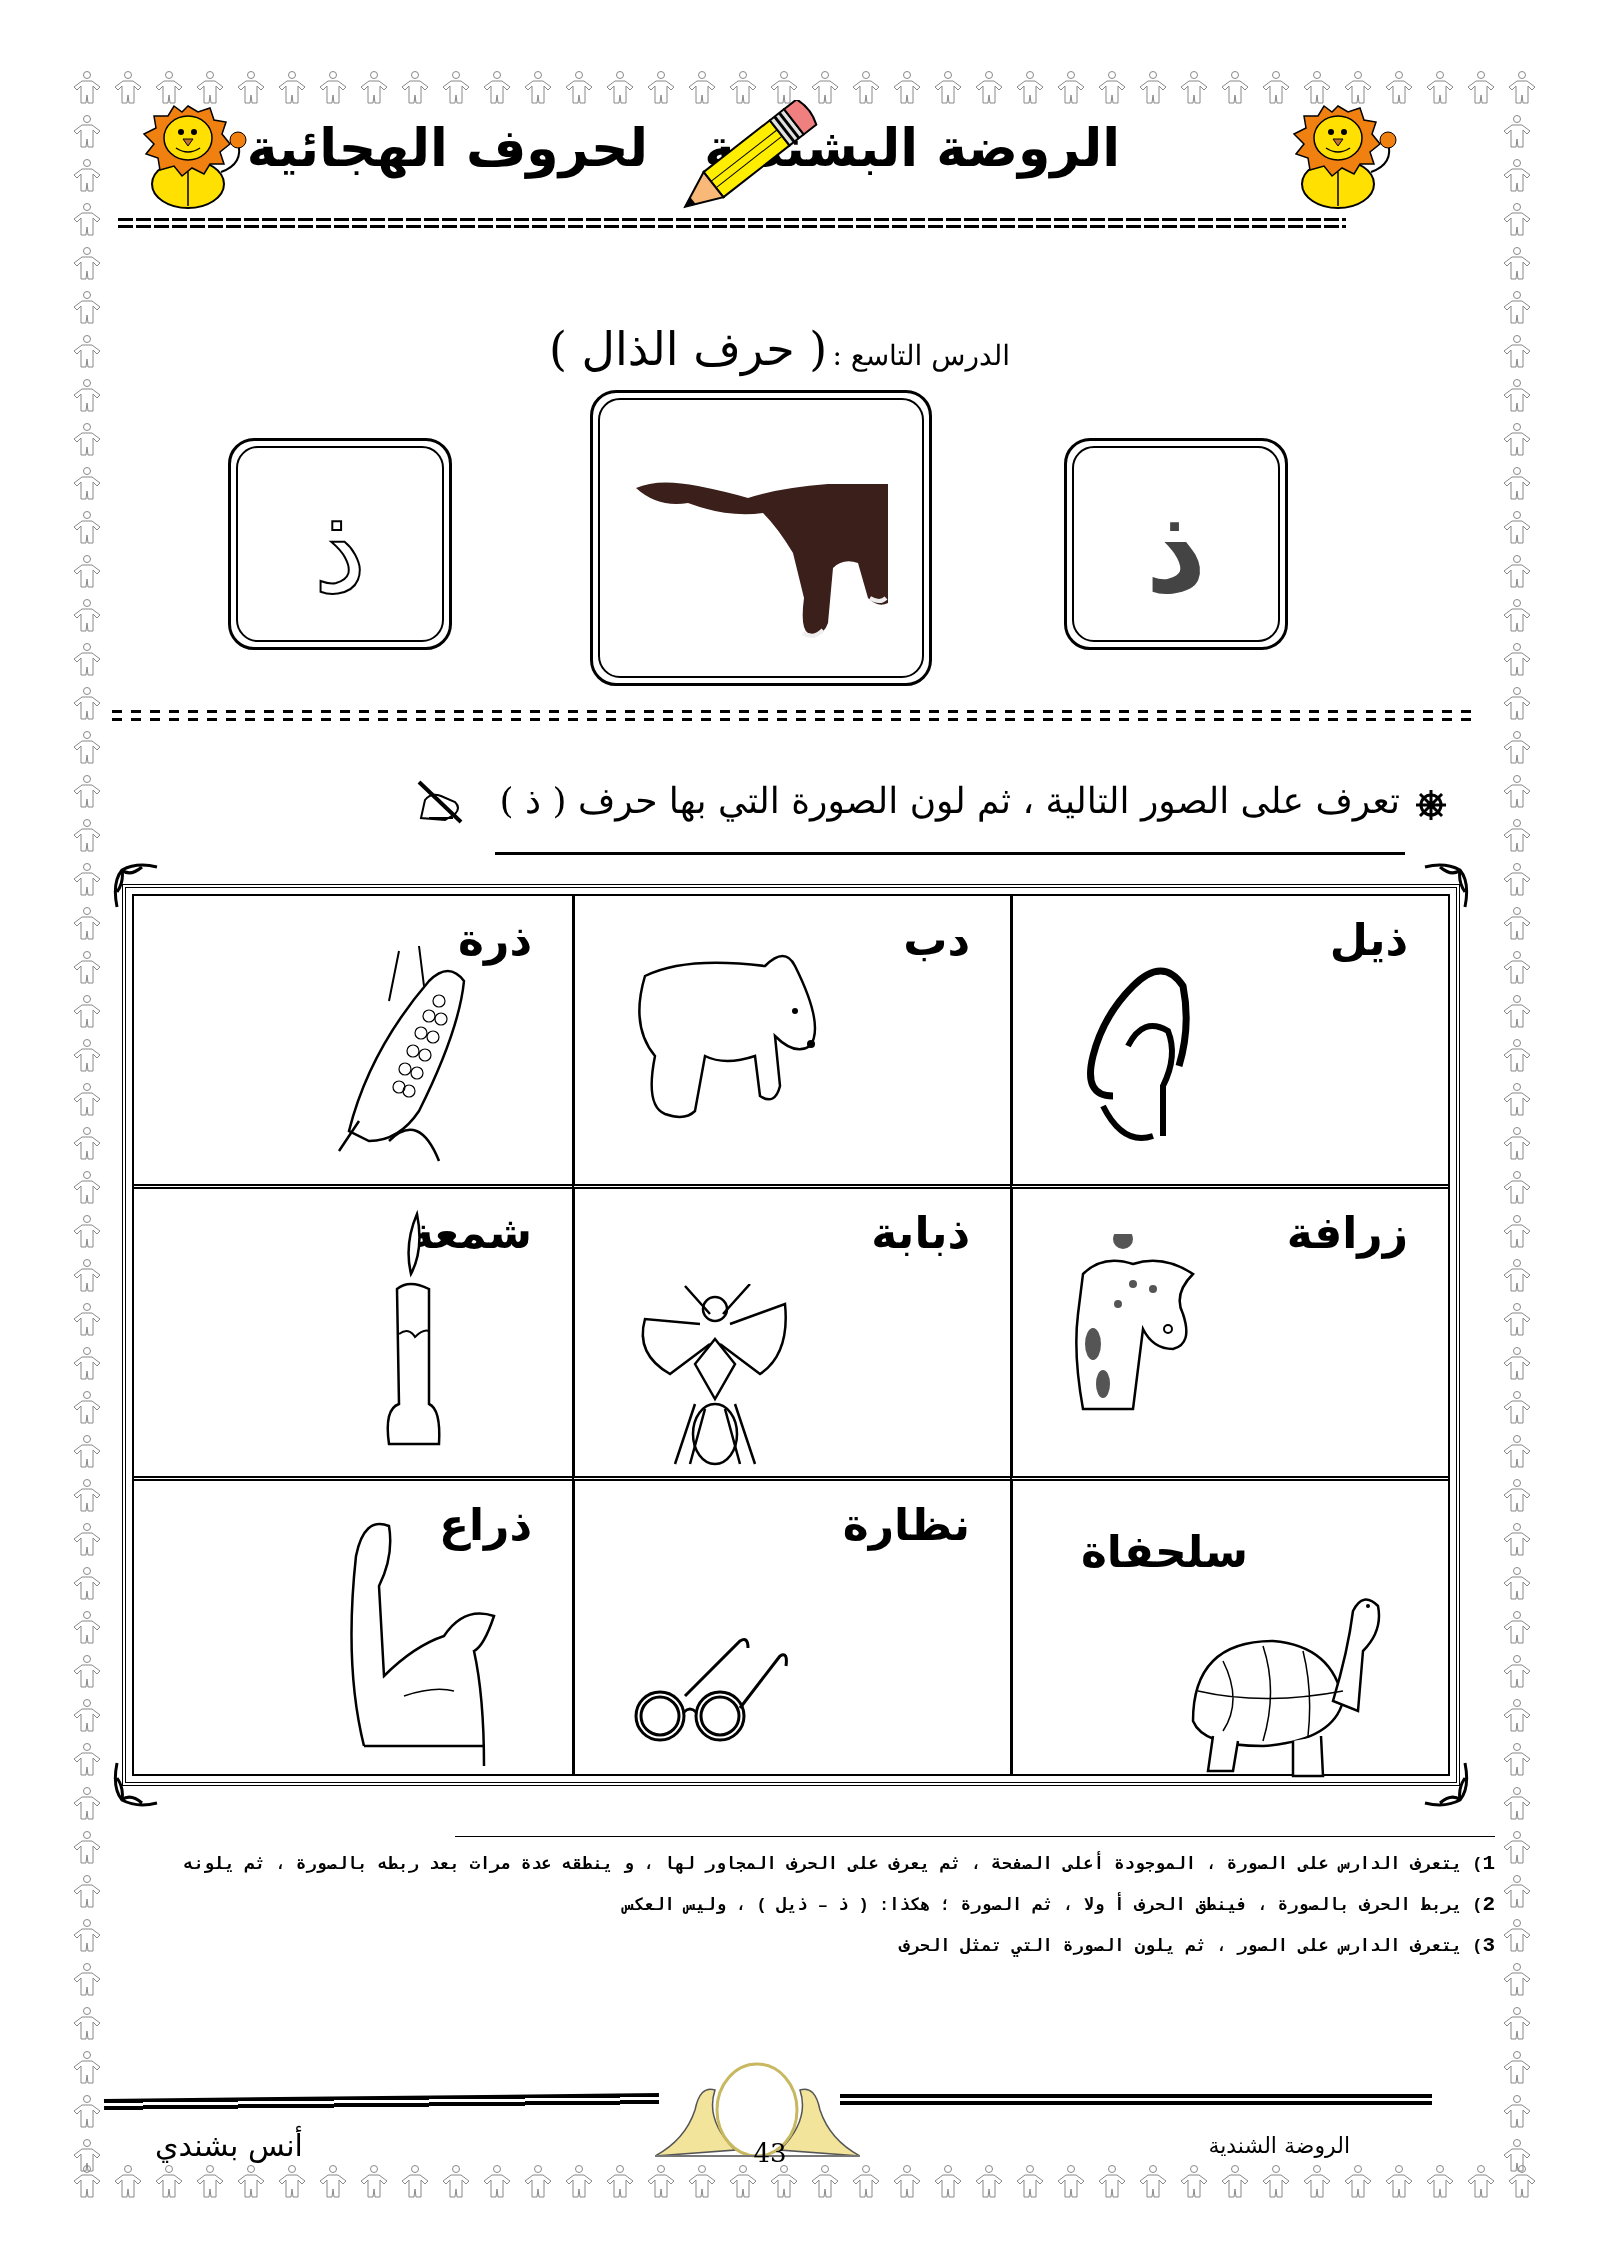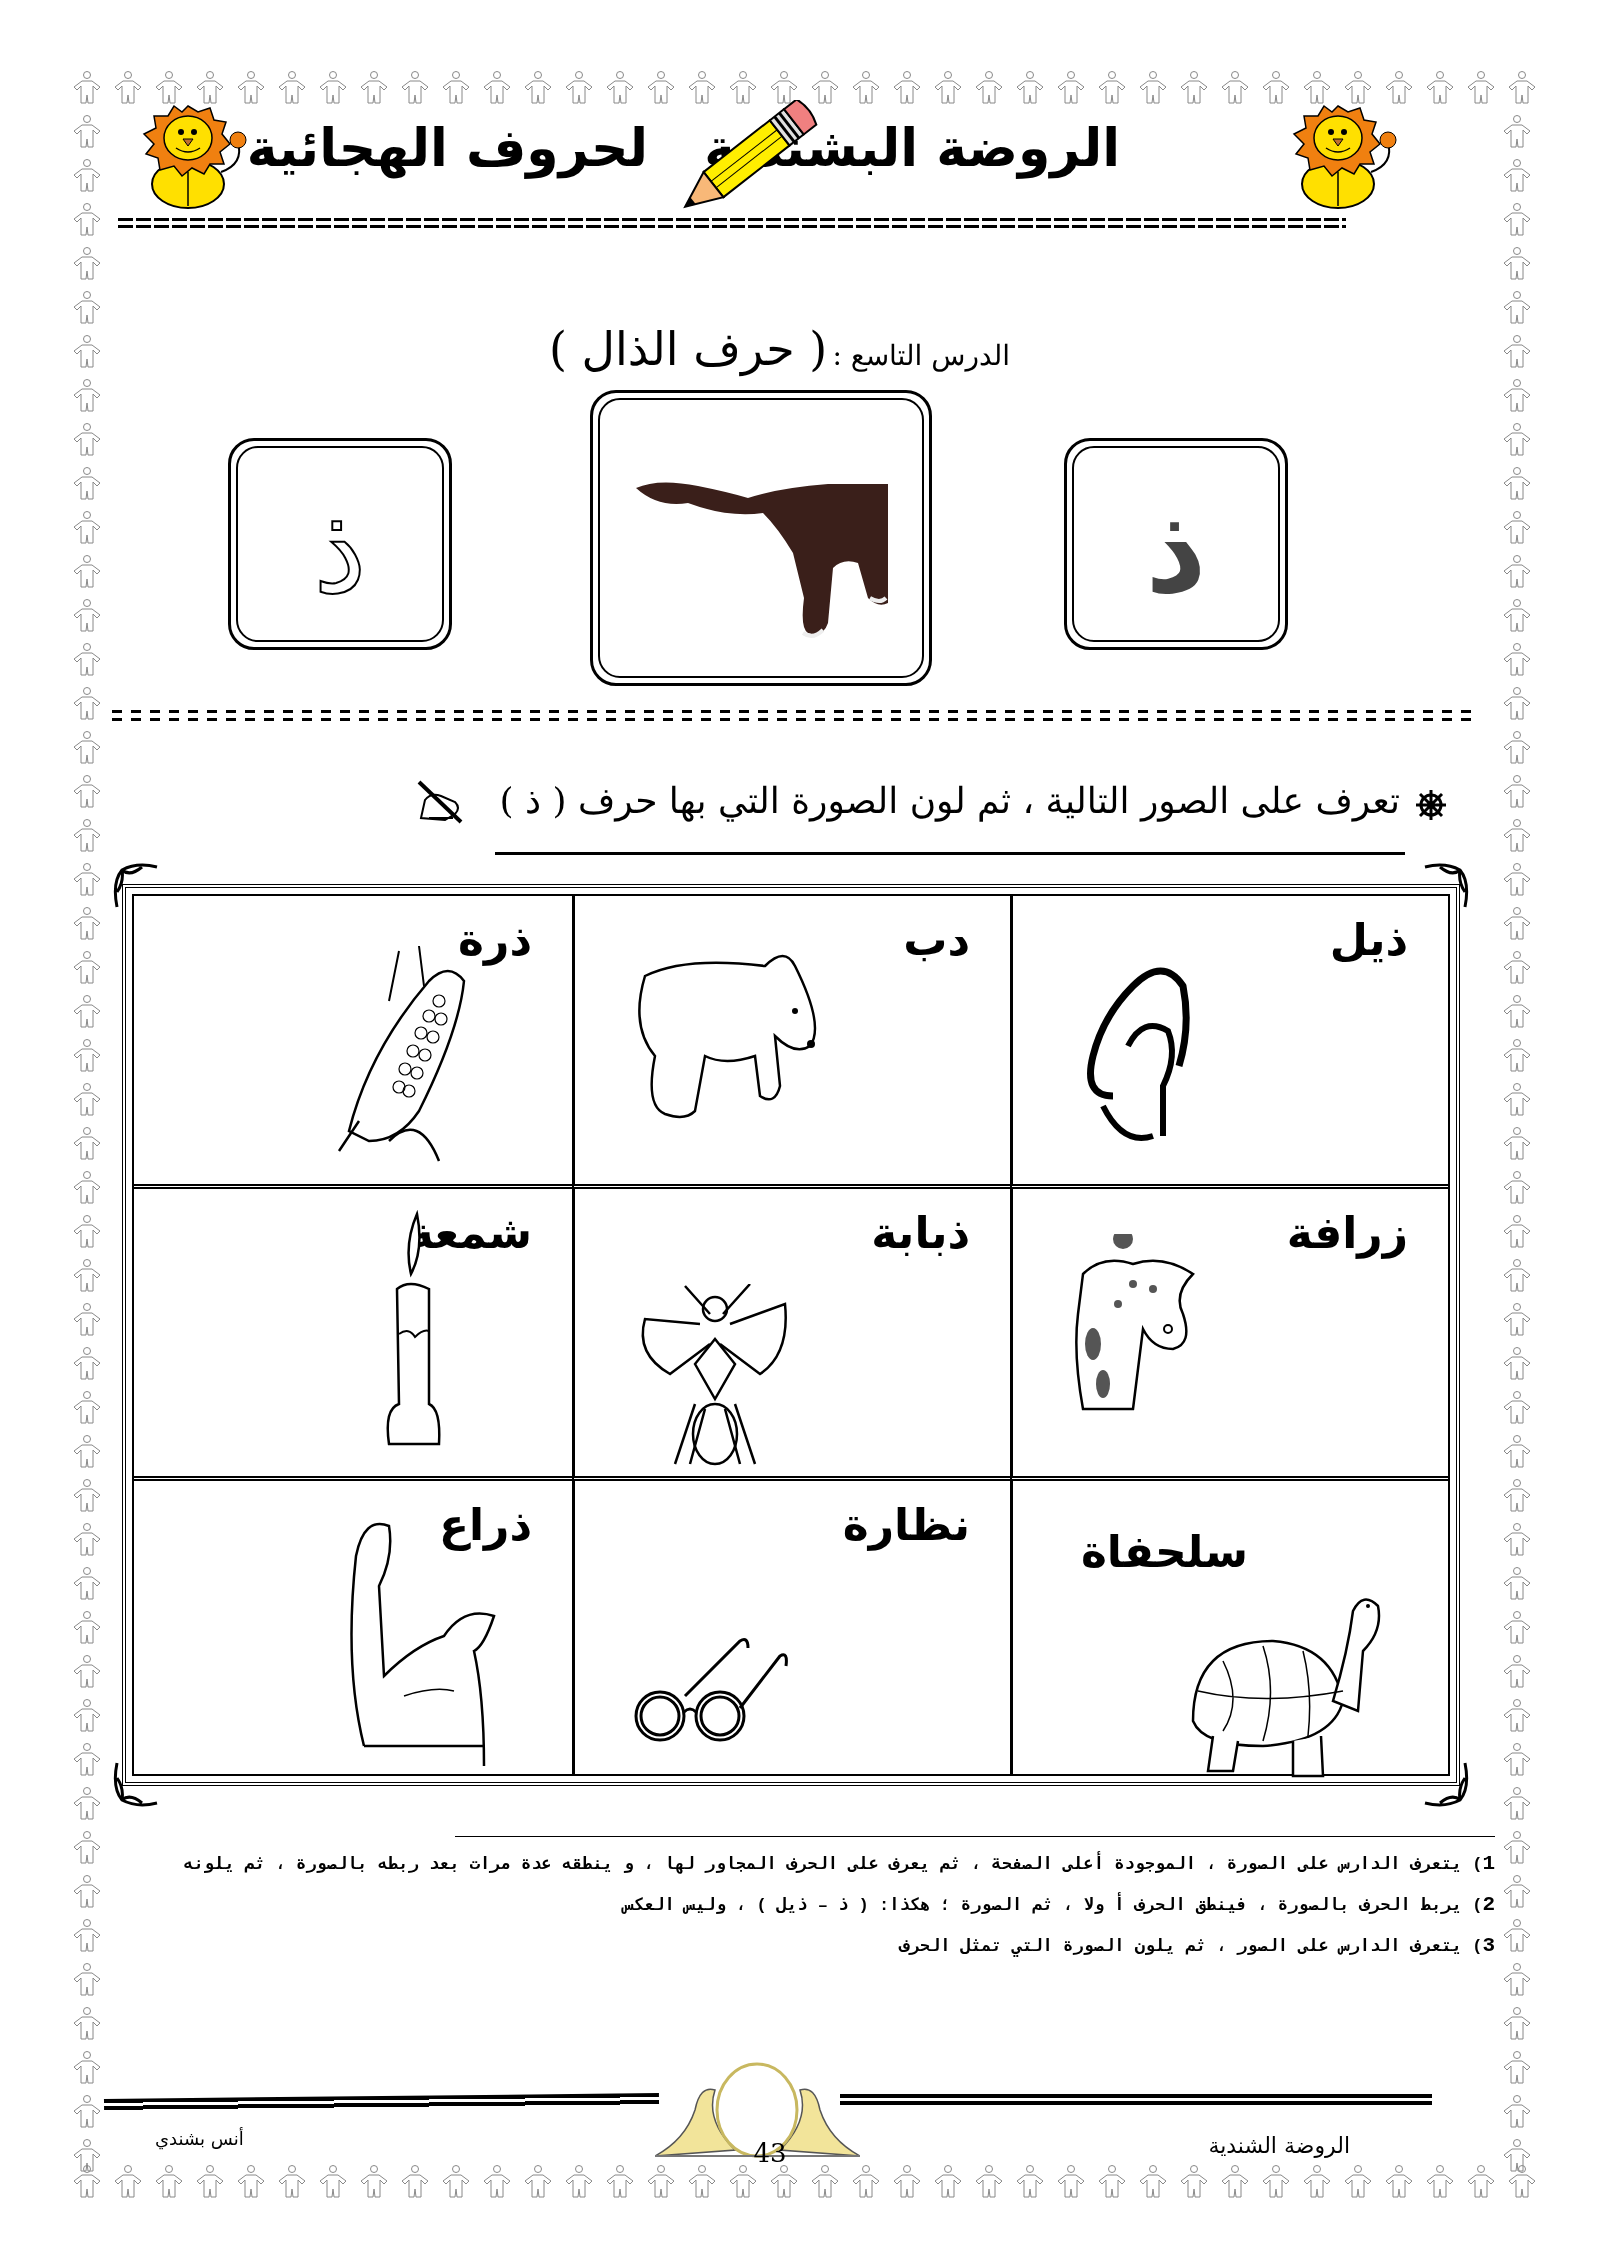--- a/index.html
+++ b/index.html
@@ -47,21 +47,21 @@
   .cell .pic { position:absolute; }
   .corner { position:absolute; width:50px; height:50px; }
 
   .fn-rule { position:absolute; height:1px; background:#000; }
   .footnote { position:absolute; right:105px; direction:rtl; white-space:nowrap; font-family:Liberation Mono, monospace;
               font-weight:bold; font-size:17px; }
   .footnote .num { font-size:21px; }
 
   .foot-line { position:absolute; height:12px;
      background: linear-gradient(#000 0 4px, transparent 4px 7px, #000 7px 11px, transparent 11px); }
-  .foot-text { position:absolute; direction:rtl; white-space:nowrap; font-family:"DejaVu Sans", sans-serif; font-size:18px; }
+  .foot-text { position:absolute; direction:rtl; white-space:nowrap; font-family:"DejaVu Sans", sans-serif; font-size:30px; }
   .page-num { position:absolute; font-family:"DejaVu Serif", serif; font-size:26px; text-align:center;margin-top:41px; }
 </style>
 </head>
 <body>
 
 <div id="border-top" class="fig-row" style="left:66px; top:66px;">
     <div class="fig">
       <svg viewBox="0 0 30 34">
         <circle cx="15" cy="4" r="3.5" fill="none" stroke="#888" stroke-width="1"></circle>
         <path d="M10 10 L20 10 L28 16 L25 19 L21 15 L21 32 L16 32 L15 24 L14 32 L9 32 L9 15 L5 19 L2 16 Z" fill="none" stroke="#888" stroke-width="1"></path>

